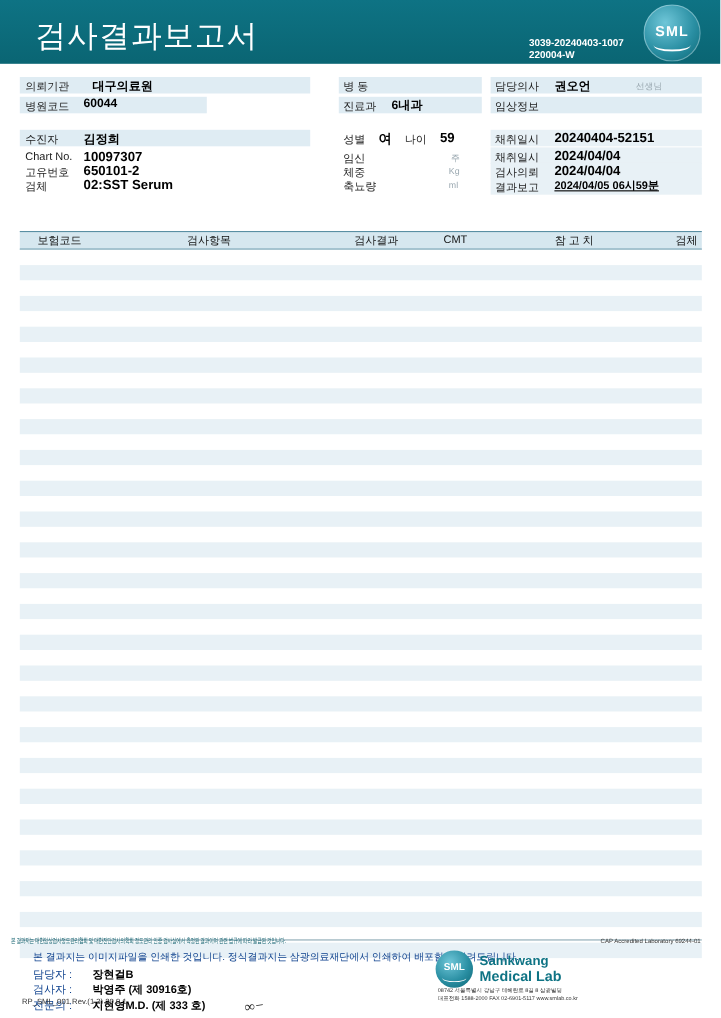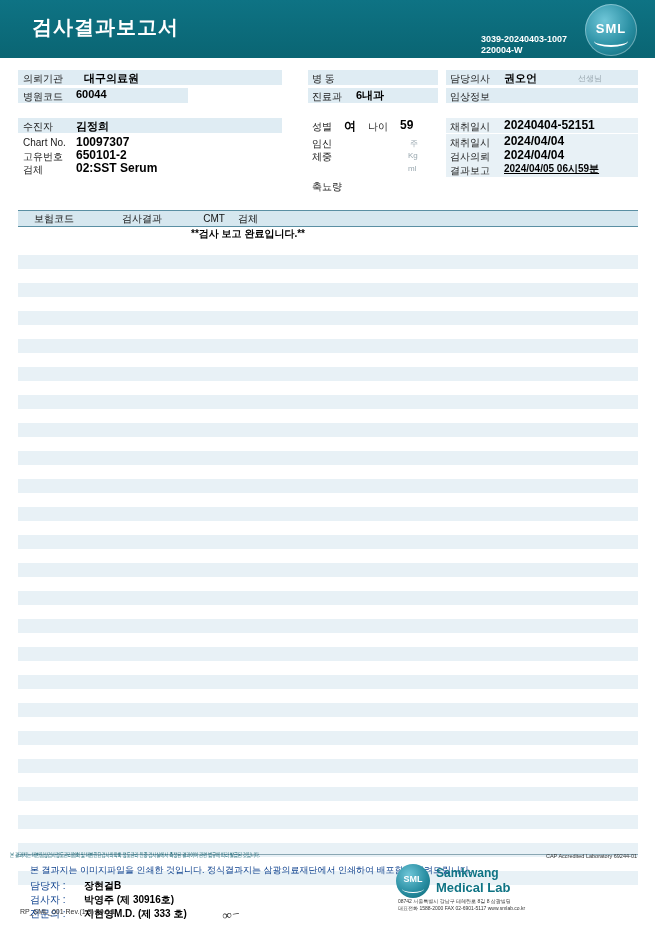--- a/index.html
+++ b/index.html
@@ -22,22 +22,22 @@
     position: absolute;
     left: 0; top: 0;
     width: 655px; height: 58px;
     background: #0d6f7e;
     background: linear-gradient(180deg, #0e7384 0%, #0a6573 100%);
   }
   .header-title {
     position: absolute;
     left: 32px; top: 14px;
     color: #ffffff;
-    font-size: 20px;
-    font-weight: bold;
+    font-size: 28px;
+    font-weight: normal;
     letter-spacing: 1px;
   }
   .barcode-no {
     position: absolute;
     right: 88px; top: 34px;
     color: #ffffff;
     font-size: 9px;
     font-weight: bold;
     text-align: left;
     line-height: 11px;
@@ -284,21 +284,21 @@
   <div class="f-val" style="left:382px; top:52px; font-size:12px;">59</div>
 
   <div class="f-label" style="left:294px; top:71px;">임신</div>
   <div class="f-val small" style="left:340px; top:71px;"></div>
   <div class="f-unit" style="left:392px; top:72px;">주</div>
 
   <div class="f-label" style="left:294px; top:84px;">체중</div>
   <div class="f-val small" style="left:340px; top:84px;"></div>
   <div class="f-unit" style="left:390px; top:85px;">Kg</div>
 
-  <div class="f-label" style="left:294px; top:114px;">축뇨량</div>
+  <div class="f-label" style="left:294px; top:97px;">축뇨량</div>
   <div class="f-val small" style="left:340px; top:97px;"></div>
   <div class="f-unit" style="left:390px; top:98px;">ml</div>
 
   <div class="f-box" style="left:428px; top:4px; width:192px;"></div>
   <div class="f-label" style="left:432px; top:6px;">담당의사</div>
   <div class="f-val" style="left:486px; top:5px;">권오언</div>
   <div class="f-unit" style="left:560px; top:7px;">선생님</div>
 
   <div class="f-box" style="left:428px; top:22px; width:192px;"></div>
   <div class="f-label" style="left:432px; top:24px;">임상정보</div>
@@ -317,28 +317,27 @@
   <div class="f-val" style="left:486px; top:82px; font-size:12px;">2024/04/04</div>
 
   <div class="f-box light" style="left:428px; top:96px; width:192px;"></div>
   <div class="f-label" style="left:432px; top:98px;">결과보고</div>
   <div class="f-val" style="left:486px; top:96px; font-size:10px;text-decoration:underline;">2024/04/05 06시59분</div>
 </div>
 
 <div class="tbl">
   <div class="tbl-head">
     <div class="c1">보험코드</div>
+    <div class="c2">검사항목</div>
     <div class="c3">검사결과</div>
     <div class="c4">CMT</div>
+    <div class="c5">참 고 치</div>
     <div class="c6">검체</div>
   </div>
   <div id="table-body">
-      <div class="row w">
-        <div class="endmsg">**검사  보고  완료입니다.**</div>
-      </div>
       <div class="row w">
         <div style="width: 620px;">&nbsp;</div>
       </div>
       <div class="row z">
         <div style="width: 620px;">&nbsp;</div>
       </div>
       <div class="row w">
         <div style="width: 620px;">&nbsp;</div>
       </div>
       <div class="row z">

